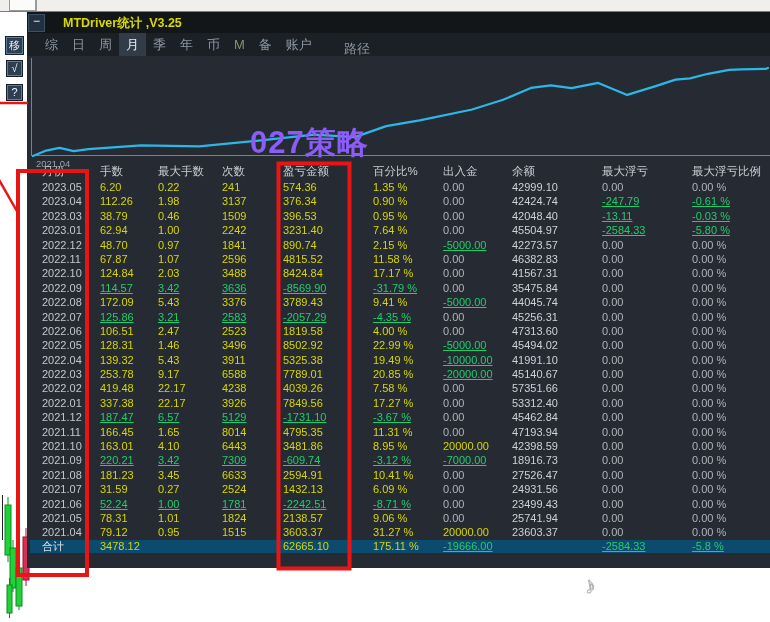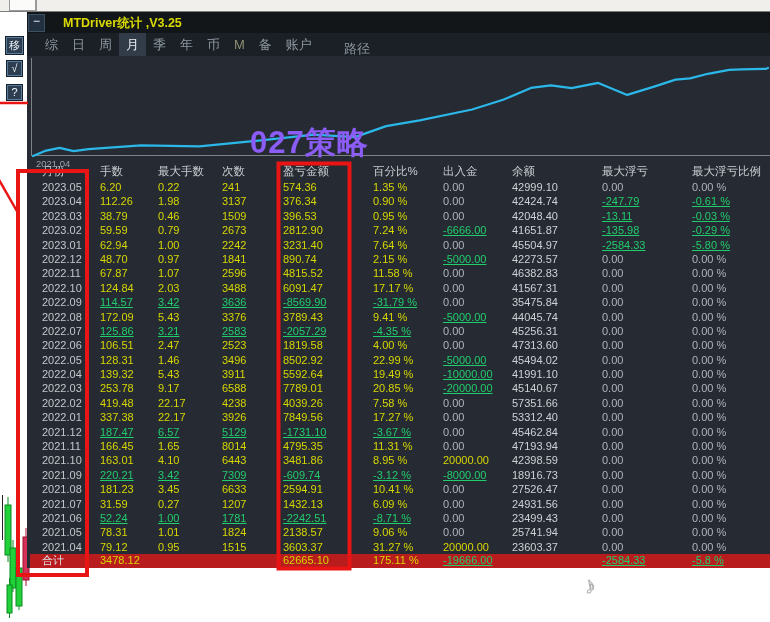--- a/index.html
+++ b/index.html
@@ -37,21 +37,21 @@
   .menu-item.m-alt{color:#8d8d72;}
   .menu-path{position:absolute;left:311px;top:4px;line-height:23px;padding:0 6px;cursor:default;}
 
   .x-start-label{position:absolute;left:9px;top:146px;font-size:9.5px;color:#9aa1a7;}
 
   
   .table{position:absolute;left:3px;top:151px;right:0;font-size:11px;}
   .trow{display:grid;grid-template-columns:58px 58px 64px 61px 90px 70px 69px 90px 90px 1fr;
         padding-left:12px;height:14.4px;line-height:14.4px;white-space:nowrap;}
   .trow.thead{height:17px;line-height:17px;font-size:11.5px;color:#c9ced3;}
-  .trow.total{background:#b91c1c;height:13.5px;line-height:13.5px;}
+  .trow.total{background:#0c4a6e;height:13.5px;line-height:13.5px;}
   .t-month{color:#c2c7cc;} .t-pos{color:#d6d600;} .t-neg{color:#21cc6c;text-decoration:underline;}
   .t-dim{color:#aeb4ba;} .t-bal{color:#ccd1d6;} .t-label{color:#dde2e6;}
 
   
   #chart-svg{position:absolute;left:0;top:0;z-index:3;pointer-events:none;}
   .strategy-title{position:absolute;left:250px;top:122px;z-index:4;color:#8b5cf6;
                   font-size:31px;font-weight:bold;letter-spacing:1px;white-space:nowrap;}
 
   
   #annotations{position:absolute;left:0;top:0;z-index:5;pointer-events:none;}
@@ -155,32 +155,20 @@
           <div class="t-pos">0.46</div>
           <div class="t-pos">1509</div>
           <div class="t-pos">396.53</div>
           <div class="t-pos">0.95 %</div>
           <div class="t-dim">0.00</div>
           <div class="t-bal">42048.40</div>
           <div class="t-neg">-13.11</div>
           <div class="t-neg">-0.03 %</div>
         </div>
         <div class="trow">
-          <div class="t-month">2023.02</div>
-          <div class="t-pos">59.59</div>
-          <div class="t-pos">0.79</div>
-          <div class="t-pos">2673</div>
-          <div class="t-pos">2812.90</div>
-          <div class="t-pos">7.24 %</div>
-          <div class="t-neg">-6666.00</div>
-          <div class="t-bal">41651.87</div>
-          <div class="t-neg">-135.98</div>
-          <div class="t-neg">-0.29 %</div>
-        </div>
-        <div class="trow">
           <div class="t-month">2023.01</div>
           <div class="t-pos">62.94</div>
           <div class="t-pos">1.00</div>
           <div class="t-pos">2242</div>
           <div class="t-pos">3231.40</div>
           <div class="t-pos">7.64 %</div>
           <div class="t-dim">0.00</div>
           <div class="t-bal">45504.97</div>
           <div class="t-neg">-2584.33</div>
           <div class="t-neg">-5.80 %</div>
@@ -207,21 +195,21 @@
           <div class="t-dim">0.00</div>
           <div class="t-bal">46382.83</div>
           <div class="t-dim">0.00</div>
           <div class="t-dim">0.00 %</div>
         </div>
         <div class="trow">
           <div class="t-month">2022.10</div>
           <div class="t-pos">124.84</div>
           <div class="t-pos">2.03</div>
           <div class="t-pos">3488</div>
-          <div class="t-pos">6091.47</div>
+          <div class="t-pos">8424.84</div>
           <div class="t-pos">17.17 %</div>
           <div class="t-dim">0.00</div>
           <div class="t-bal">41567.31</div>
           <div class="t-dim">0.00</div>
           <div class="t-dim">0.00 %</div>
         </div>
         <div class="trow">
           <div class="t-month">2022.09</div>
           <div class="t-neg">114.57</div>
           <div class="t-neg">3.42</div>
@@ -279,21 +267,21 @@
           <div class="t-neg">-5000.00</div>
           <div class="t-bal">45494.02</div>
           <div class="t-dim">0.00</div>
           <div class="t-dim">0.00 %</div>
         </div>
         <div class="trow">
           <div class="t-month">2022.04</div>
           <div class="t-pos">139.32</div>
           <div class="t-pos">5.43</div>
           <div class="t-pos">3911</div>
-          <div class="t-pos">5592.64</div>
+          <div class="t-pos">5325.38</div>
           <div class="t-pos">19.49 %</div>
           <div class="t-neg">-10000.00</div>
           <div class="t-bal">41991.10</div>
           <div class="t-dim">0.00</div>
           <div class="t-dim">0.00 %</div>
         </div>
         <div class="trow">
           <div class="t-month">2022.03</div>
           <div class="t-pos">253.78</div>
           <div class="t-pos">9.17</div>
@@ -365,42 +353,42 @@
           <div class="t-dim">0.00</div>
           <div class="t-dim">0.00 %</div>
         </div>
         <div class="trow">
           <div class="t-month">2021.09</div>
           <div class="t-neg">220.21</div>
           <div class="t-neg">3.42</div>
           <div class="t-neg">7309</div>
           <div class="t-neg">-609.74</div>
           <div class="t-neg">-3.12 %</div>
-          <div class="t-neg">-8000.00</div>
+          <div class="t-neg">-7000.00</div>
           <div class="t-bal">18916.73</div>
           <div class="t-dim">0.00</div>
           <div class="t-dim">0.00 %</div>
         </div>
         <div class="trow">
           <div class="t-month">2021.08</div>
           <div class="t-pos">181.23</div>
           <div class="t-pos">3.45</div>
           <div class="t-pos">6633</div>
           <div class="t-pos">2594.91</div>
           <div class="t-pos">10.41 %</div>
           <div class="t-dim">0.00</div>
           <div class="t-bal">27526.47</div>
           <div class="t-dim">0.00</div>
           <div class="t-dim">0.00 %</div>
         </div>
         <div class="trow">
           <div class="t-month">2021.07</div>
           <div class="t-pos">31.59</div>
           <div class="t-pos">0.27</div>
-          <div class="t-pos">1207</div>
+          <div class="t-pos">2524</div>
           <div class="t-pos">1432.13</div>
           <div class="t-pos">6.09 %</div>
           <div class="t-dim">0.00</div>
           <div class="t-bal">24931.56</div>
           <div class="t-dim">0.00</div>
           <div class="t-dim">0.00 %</div>
         </div>
         <div class="trow">
           <div class="t-month">2021.06</div>
           <div class="t-neg">52.24</div>

